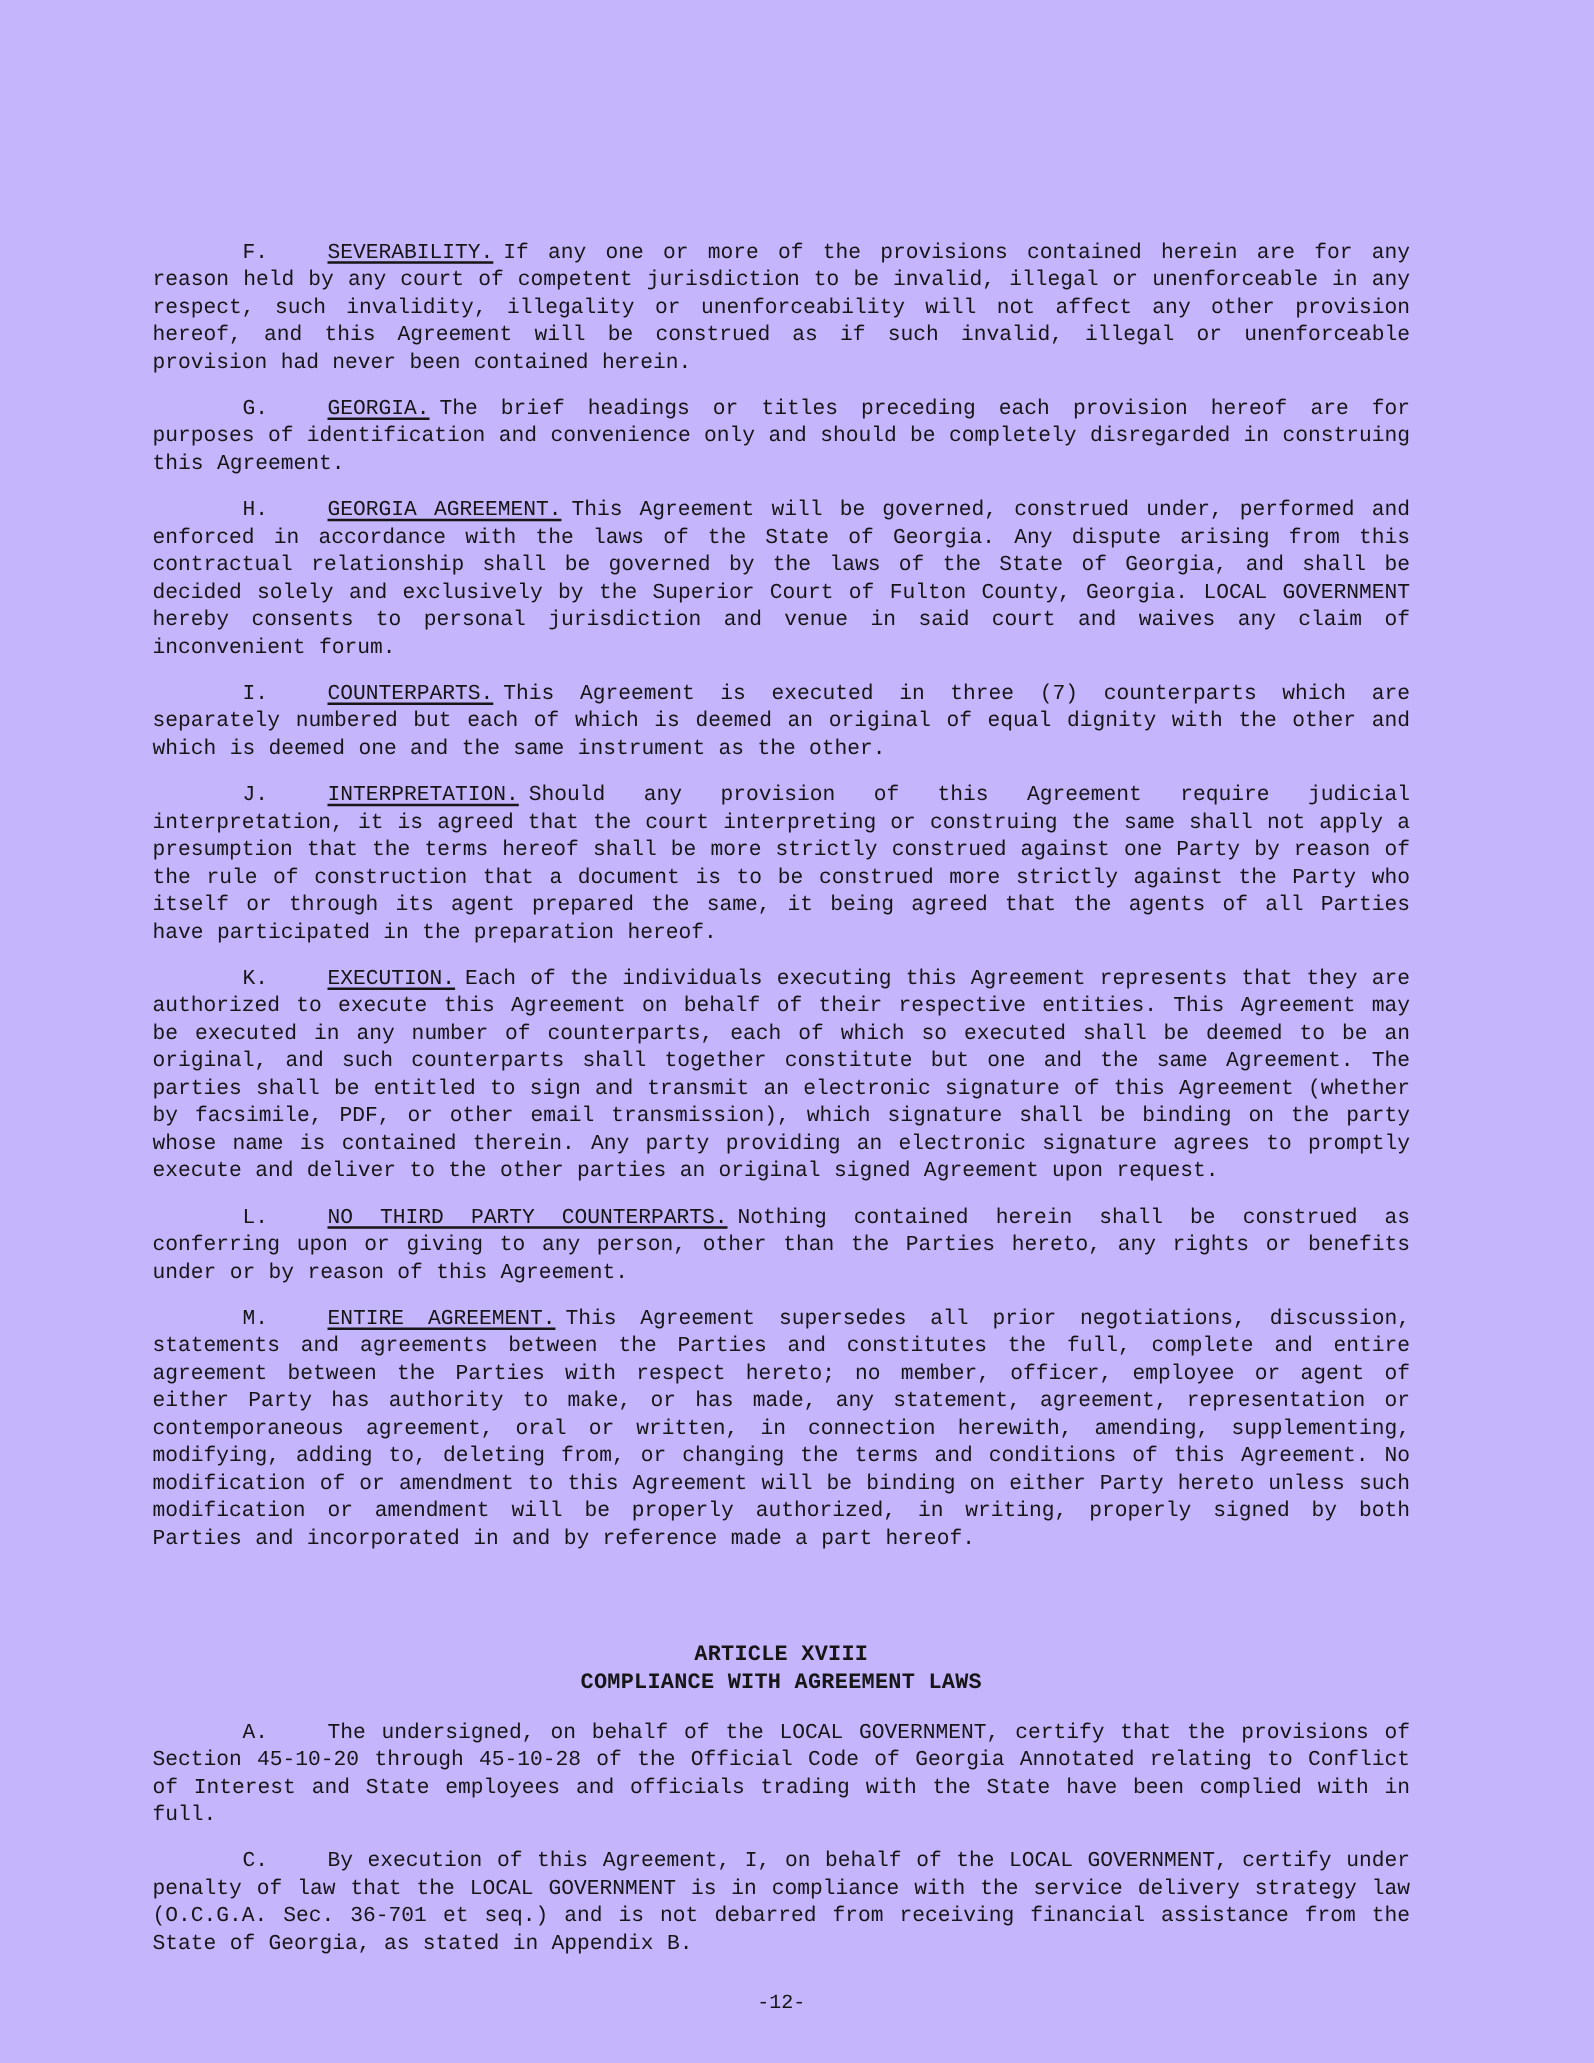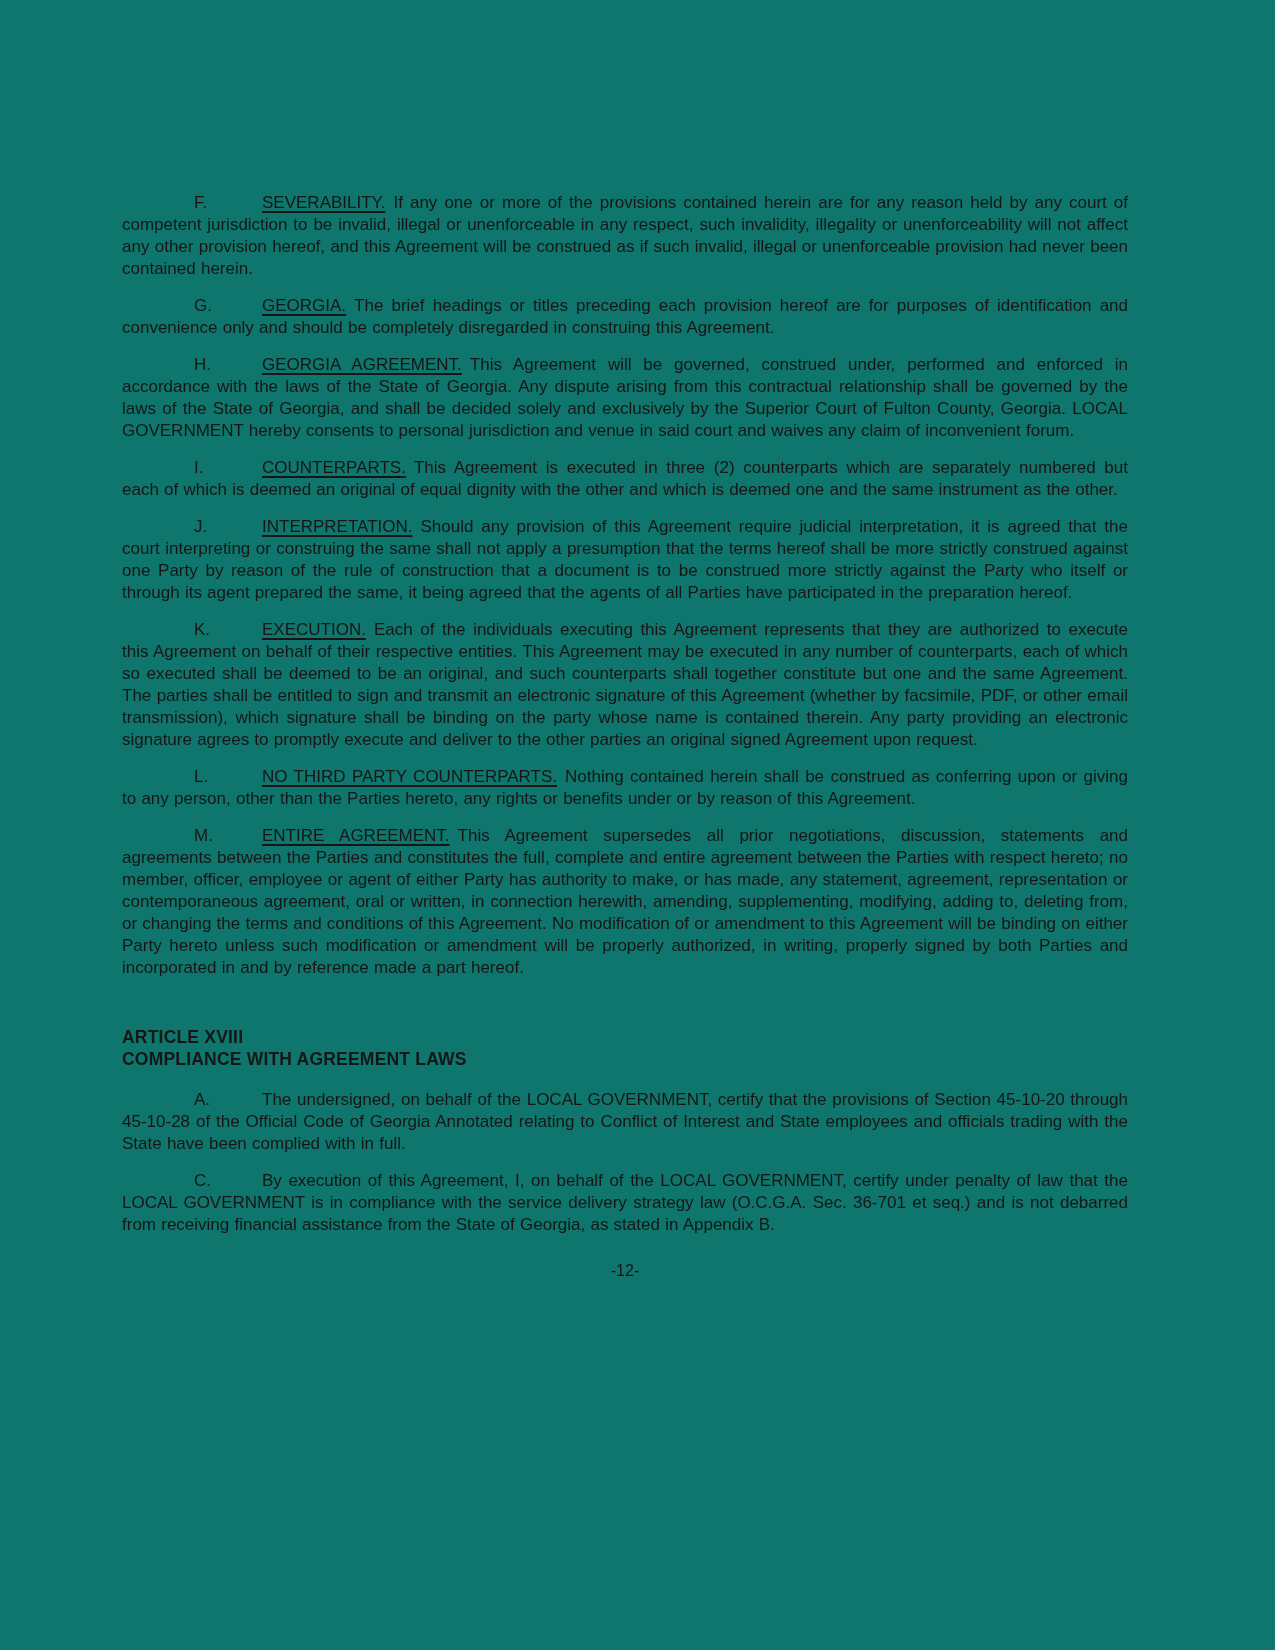--- a/index.html
+++ b/index.html
@@ -4,23 +4,23 @@
 <style>
   html, body {
     margin: 0;
     padding: 0;
     background: #e8e8e8;
   }
   .page {
     position: relative;
     width: 1275px;
     height: 1650px;
-    background: #0f766e;
+    background: #c4b5fd;
     overflow: hidden;
-    font-family: Liberation Sans, sans-serif;
+    font-family: Liberation Mono, monospace;
     color: #161616;
     box-sizing: border-box;
     padding: 192px 147px 0 122px;
   }
   .clause {
     margin: 0 0 15px 0;
     text-align: justify;
     text-indent: 72px;
     font-size: 17px;
     line-height: 22px;
@@ -31,22 +31,22 @@
     width: 68px;
     text-indent: 0;
   }
   .clause-heading {
     text-decoration: underline;
     text-underline-offset: 3px;
     text-decoration-thickness: 1.5px;
     margin-right: 8px;
   }
   .article-heading {
-    margin: 47px 0 19px 0;
-    text-align: left;
+    margin: 70px 0 19px 0;
+    text-align: center;
     font-size: 17.5px;
     line-height: 22px;
     font-weight: bold;
     letter-spacing: 0.2px;
   }
   .page-number {
     margin-top: 24px;
     text-align: center;
     font-size: 16px;
     line-height: 22px;
@@ -56,21 +56,21 @@
 <body>
 
 <div class="page">
 
   <p class="clause"><span class="letter">F.</span><span class="clause-heading">SEVERABILITY.</span><span class="clause-body">If any one or more of the provisions contained herein are for any reason held by any court of competent jurisdiction to be invalid, illegal or unenforceable in any respect, such invalidity, illegality or unenforceability will not affect any other provision hereof, and this Agreement will be construed as if such invalid, illegal or unenforceable provision had never been contained herein.</span></p>
 
   <p class="clause"><span class="letter">G.</span><span class="clause-heading">GEORGIA.</span><span class="clause-body">The brief headings or titles preceding each provision hereof are for purposes of identification and convenience only and should be completely disregarded in construing this Agreement.</span></p>
 
   <p class="clause"><span class="letter">H.</span><span class="clause-heading">GEORGIA AGREEMENT.</span><span class="clause-body">This Agreement will be governed, construed under, performed and enforced in accordance with the laws of the State of Georgia. Any dispute arising from this contractual relationship shall be governed by the laws of the State of Georgia, and shall be decided solely and exclusively by the Superior Court of Fulton County, Georgia. LOCAL GOVERNMENT hereby consents to personal jurisdiction and venue in said court and waives any claim of inconvenient forum.</span></p>
 
-  <p class="clause"><span class="letter">I.</span><span class="clause-heading">COUNTERPARTS.</span><span class="clause-body">This Agreement is executed in three (2) counterparts which are separately numbered but each of which is deemed an original of equal dignity with the other and which is deemed one and the same instrument as the other.</span></p>
+  <p class="clause"><span class="letter">I.</span><span class="clause-heading">COUNTERPARTS.</span><span class="clause-body">This Agreement is executed in three (7) counterparts which are separately numbered but each of which is deemed an original of equal dignity with the other and which is deemed one and the same instrument as the other.</span></p>
 
   <p class="clause"><span class="letter">J.</span><span class="clause-heading">INTERPRETATION.</span><span class="clause-body">Should any provision of this Agreement require judicial interpretation, it is agreed that the court interpreting or construing the same shall not apply a presumption that the terms hereof shall be more strictly construed against one Party by reason of the rule of construction that a document is to be construed more strictly against the Party who itself or through its agent prepared the same, it being agreed that the agents of all Parties have participated in the preparation hereof.</span></p>
 
   <p class="clause"><span class="letter">K.</span><span class="clause-heading">EXECUTION.</span><span class="clause-body">Each of the individuals executing this Agreement represents that they are authorized to execute this Agreement on behalf of their respective entities. This Agreement may be executed in any number of counterparts, each of which so executed shall be deemed to be an original, and such counterparts shall together constitute but one and the same Agreement. The parties shall be entitled to sign and transmit an electronic signature of this Agreement (whether by facsimile, PDF, or other email transmission), which signature shall be binding on the party whose name is contained therein. Any party providing an electronic signature agrees to promptly execute and deliver to the other parties an original signed Agreement upon request.</span></p>
 
   <p class="clause"><span class="letter">L.</span><span class="clause-heading">NO THIRD PARTY COUNTERPARTS.</span><span class="clause-body">Nothing contained herein shall be construed as conferring upon or giving to any person, other than the Parties hereto, any rights or benefits under or by reason of this Agreement.</span></p>
 
   <p class="clause"><span class="letter">M.</span><span class="clause-heading">ENTIRE AGREEMENT.</span><span class="clause-body">This Agreement supersedes all prior negotiations, discussion, statements and agreements between the Parties and constitutes the full, complete and entire agreement between the Parties with respect hereto; no member, officer, employee or agent of either Party has authority to make, or has made, any statement, agreement, representation or contemporaneous agreement, oral or written, in connection herewith, amending, supplementing, modifying, adding to, deleting from, or changing the terms and conditions of this Agreement. No modification of or amendment to this Agreement will be binding on either Party hereto unless such modification or amendment will be properly authorized, in writing, properly signed by both Parties and incorporated in and by reference made a part hereof.</span></p>
 
   <div class="article-heading">

